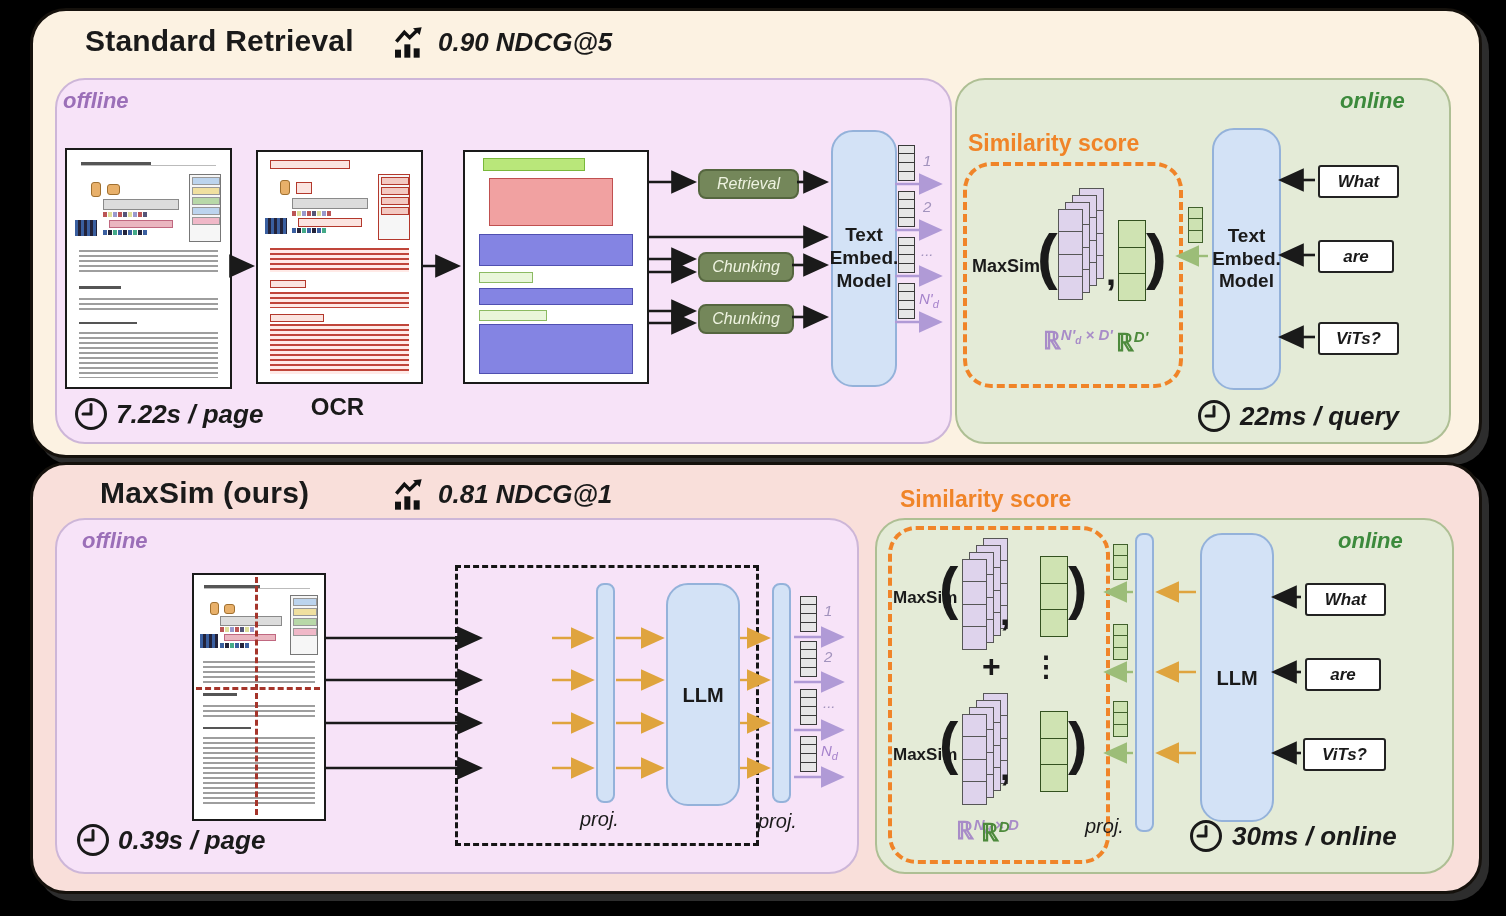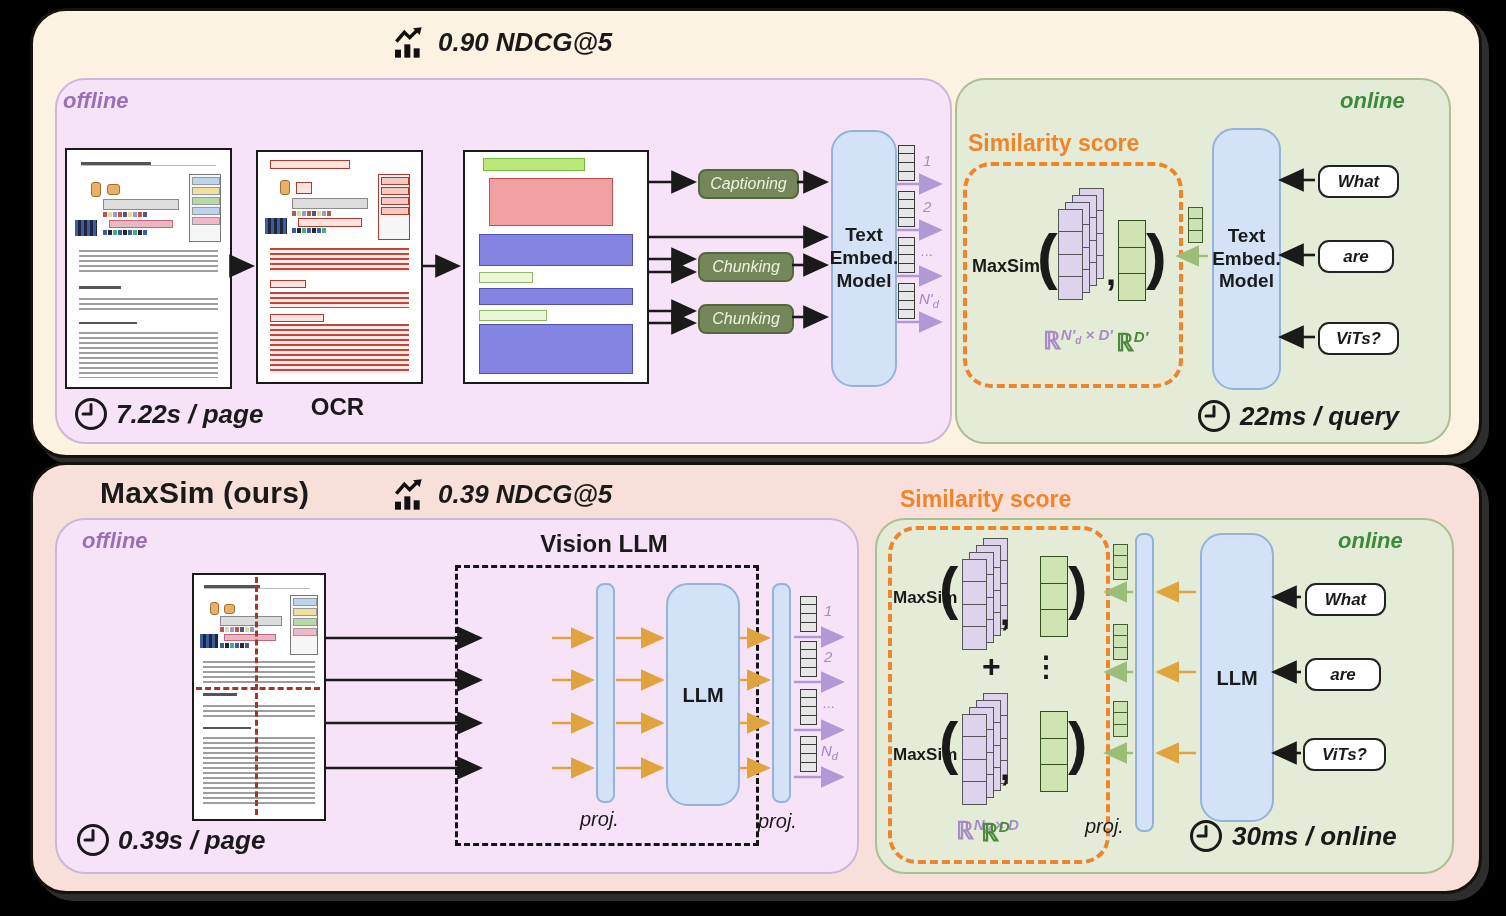--- a/index.html
+++ b/index.html
@@ -14,21 +14,21 @@
   .seclab{position:absolute;font-weight:bold;font-style:italic;font-size:22px;}
   .off{color:#9b6fb8;} .onl{color:#3c8a3c;}
   .timelab{position:absolute;font-weight:bold;font-style:italic;font-size:26px;}
   .simlab{position:absolute;font-weight:bold;font-size:23px;color:#f08428;}
   .odash{position:absolute;border:4px dashed #f08428;border-radius:28px;}
   .kdash{position:absolute;border:3px dashed #151515;}
   .bluebox{position:absolute;background:#d3e2f6;border:2px solid #94b2da;border-radius:22px;
            display:flex;align-items:center;justify-content:center;text-align:center;
            font-weight:bold;font-size:19px;line-height:1.2;}
   .bluebar{position:absolute;background:#d3e2f6;border:2px solid #94b2da;border-radius:8px;}
-  .qbox{position:absolute;background:#fff;border:2.4px solid #222;border-radius:11px;
+  .qbox{position:absolute;background:#fff;border:2.4px solid #222;border-radius:3px;
         display:flex;align-items:center;justify-content:center;
         font-weight:bold;font-style:italic;font-size:17px;}
   .gbox{position:absolute;background:#74875a;border:2px solid #55663f;border-radius:8px;
         display:flex;align-items:center;justify-content:center;color:#eef3e0;
         font-style:italic;font-size:16px;}
   .doc{position:absolute;background:#fff;border:2.4px solid #1a1a1a;}
   .biglab{position:absolute;font-weight:bold;font-size:24px;text-align:center;}
   .lay2{font-size:22px;line-height:23px;}
   .projlab{position:absolute;font-style:italic;font-size:20px;}
   .outlab{position:absolute;font-size:15px;font-style:italic;color:#a293bd;}
@@ -72,20 +72,21 @@
   .icon-analytics{position:absolute;}
   .clock{position:absolute;}
 </style>
 </head>
 <body>
 
 <div id="stage">
 
   <div class="panel" style="left:30px;top:8px;width:1446px;height:444px;background:#fcf2e2;"></div>
 
+  <div class="ptitle" style="left:85px;top:24px;">Standard Retrieval</div>
   <svg class="icon-analytics" style="left:393px;top:27px;" width="36" height="32" viewBox="0 0 26 24">
     <rect x="1" y="17" width="4.5" height="6" fill="#111"></rect>
     <rect x="8" y="13" width="4.5" height="10" fill="#111"></rect>
     <rect x="15" y="16" width="4.5" height="7" fill="#111"></rect>
     <path d="M2,11 L8,4 L12,8 L18,2" fill="none" stroke="#111" stroke-width="2.6"></path>
     <path d="M14.5,1 L21,0.2 L19.5,6 z" fill="#111"></path>
   </svg>
   <div class="score" style="left:438px;top:27px;">0.90 NDCG@5</div>
 
   <div class="sub lav" style="left:55px;top:78px;width:893px;height:362px;"></div>
@@ -189,21 +190,21 @@
   </div>
 
   <svg class="clock" style="left:73px;top:396px;" width="36" height="36" viewBox="0 0 36 36">
     <circle cx="18" cy="18" r="14.5" fill="none" stroke="#1a1a1a" stroke-width="3"></circle>
     <path d="M18,18 L18,8.5 M18,18 L10,18" stroke="#1a1a1a" stroke-width="3" stroke-linecap="round" fill="none"></path>
   </svg>
   <div class="timelab" style="left:116px;top:399px;">7.22s / page</div>
   <div class="biglab" style="left:256px;top:393px;width:163px;">OCR</div>
 
   <div class="gbox" style="left:698px;top:169px;width:97px;height:26px;">
-      <span>Captioning</span>
+      <span>Retrieval</span>
     </div>
   <div class="gbox" style="left:698px;top:252px;width:92px;height:26px;">
       <span>Chunking</span>
     </div>
   <div class="gbox" style="left:698px;top:304px;width:92px;height:26px;">
       <span>Chunking</span>
     </div>
 
   <div class="bluebox" style="left:831px;top:130px;width:62px;height:253px;">
     <span><span>Text</span><br>
@@ -321,21 +322,21 @@
   <div class="panel" style="left:30px;top:462px;width:1446px;height:426px;background:#f9dfda;"></div>
 
   <div class="ptitle" style="left:100px;top:476px;">MaxSim (ours)</div>
   <svg class="icon-analytics" style="left:393px;top:479px;" width="36" height="32" viewBox="0 0 26 24">
     <rect x="1" y="17" width="4.5" height="6" fill="#111"></rect>
     <rect x="8" y="13" width="4.5" height="10" fill="#111"></rect>
     <rect x="15" y="16" width="4.5" height="7" fill="#111"></rect>
     <path d="M2,11 L8,4 L12,8 L18,2" fill="none" stroke="#111" stroke-width="2.6"></path>
     <path d="M14.5,1 L21,0.2 L19.5,6 z" fill="#111"></path>
   </svg>
-  <div class="score" style="left:438px;top:479px;">0.39 NDCG@5</div>
+  <div class="score" style="left:438px;top:479px;">0.81 NDCG@1</div>
 
   <div class="sub lav" style="left:55px;top:518px;width:800px;height:352px;"></div>
   <div class="seclab off" style="left:82px;top:528px;">offline</div>
 
   <div class="doc" style="left:192px;top:573px;width:130px;height:244px;">
     <div class="dline" style="left:10px;top:10px;width:56px;height:2.5px;"></div>
     <div class="dline" style="left:10px;top:13px;width:106px;height:1px;background:#bbb;"></div>
     <div class="fig" style="left:0;top:18px;width:130px;height:62px;">
       <div class="fcyl" style="left:16px;top:9px;width:7px;height:11px;"></div>
       <div class="fcyl" style="left:30px;top:11px;width:9px;height:8px;"></div>
@@ -374,21 +375,20 @@
     <div class="rdashv" style="left:61px;top:2px;height:238px;"></div>
     <div class="rdashh" style="left:2px;top:112px;width:124px;"></div>
   </div>
 
   <svg class="clock" style="left:75px;top:822px;" width="36" height="36" viewBox="0 0 36 36">
     <circle cx="18" cy="18" r="14.5" fill="none" stroke="#1a1a1a" stroke-width="3"></circle>
     <path d="M18,18 L18,8.5 M18,18 L10,18" stroke="#1a1a1a" stroke-width="3" stroke-linecap="round" fill="none"></path>
   </svg>
   <div class="timelab" style="left:118px;top:825px;">0.39s / page</div>
 
-  <div class="biglab" style="left:455px;top:530px;width:298px;">Vision LLM</div>
   <div class="kdash" style="left:455px;top:565px;width:298px;height:275px;"></div>
 
   <div class="bluebar" style="left:596px;top:583px;width:15px;height:216px;"></div>
   <div class="projlab" style="left:580px;top:808px;">proj.</div>
   <div class="bluebox" style="left:666px;top:583px;width:70px;height:219px;font-size:20px;">
     <span>LLM</span>
   </div>
   <div class="bluebar" style="left:772px;top:583px;width:15px;height:216px;"></div>
   <div class="projlab" style="left:758px;top:810px;">proj.</div>
 

